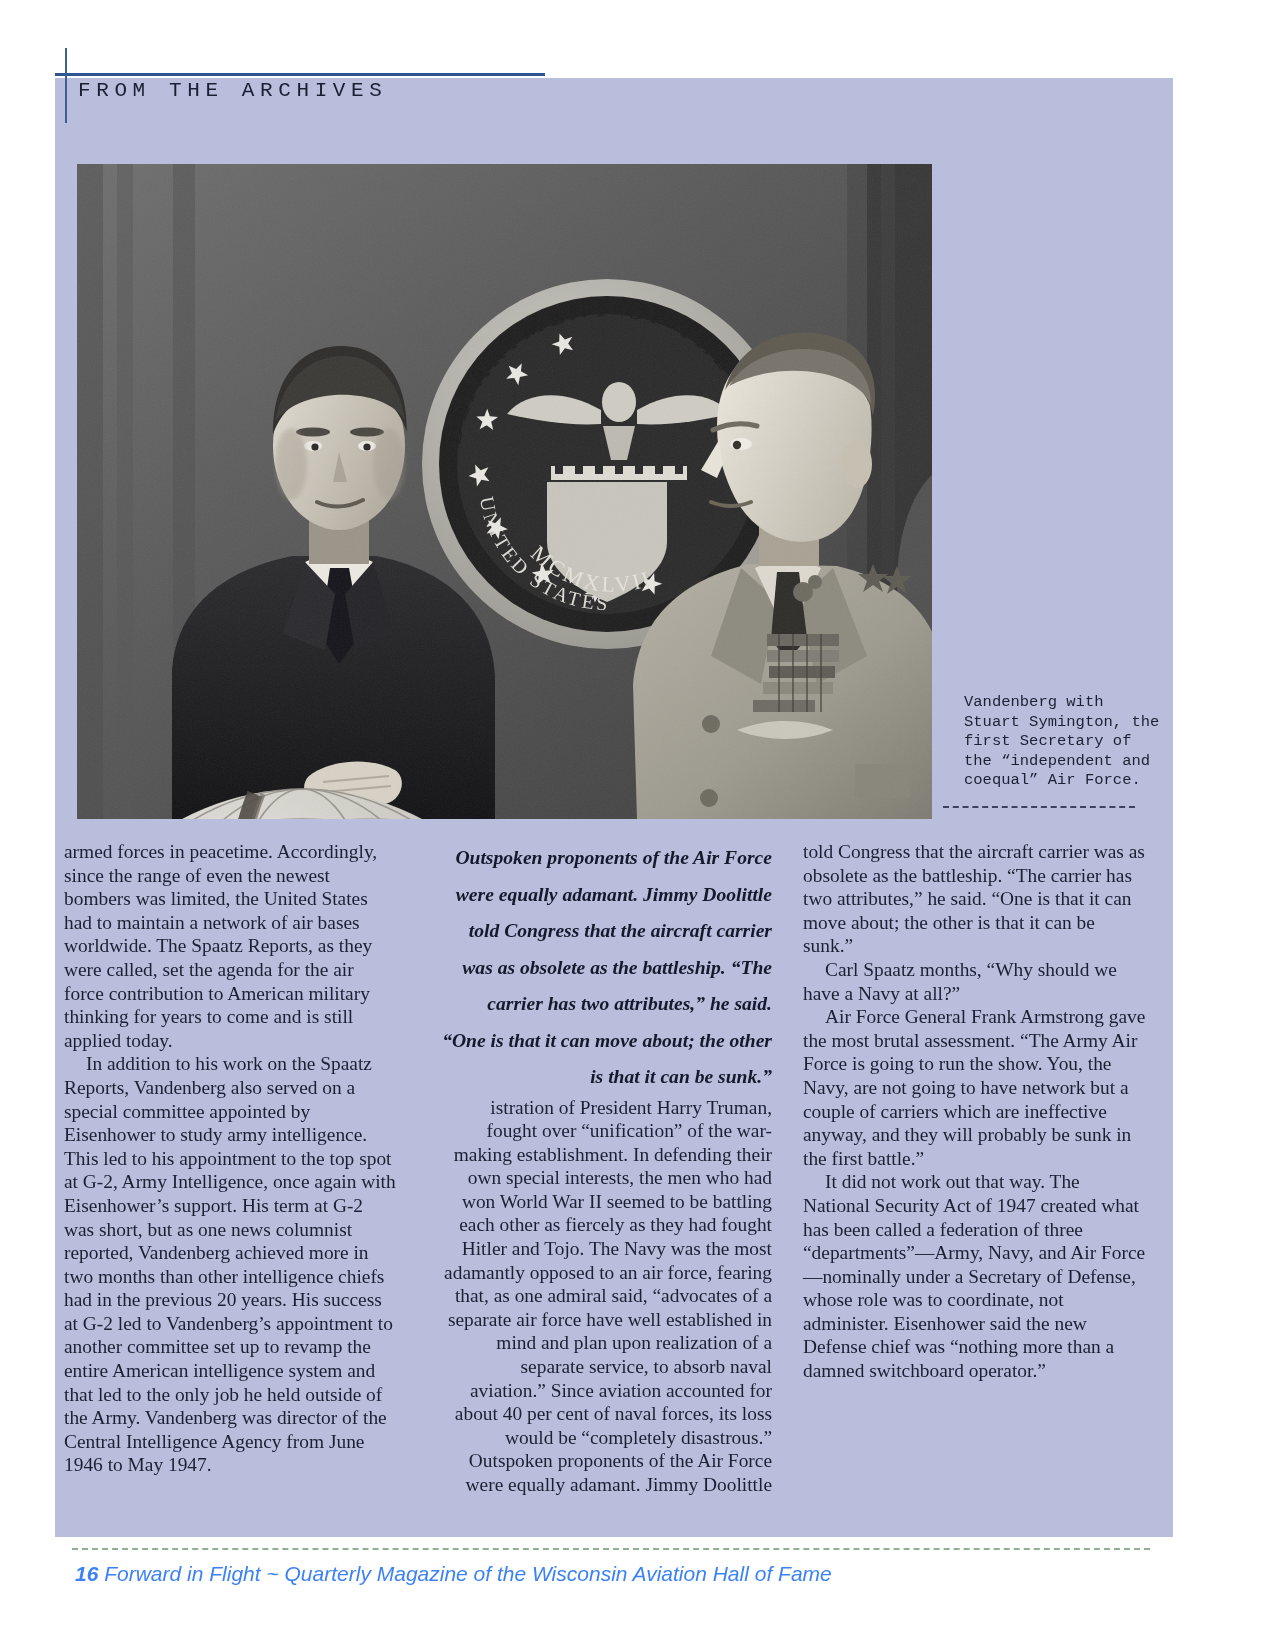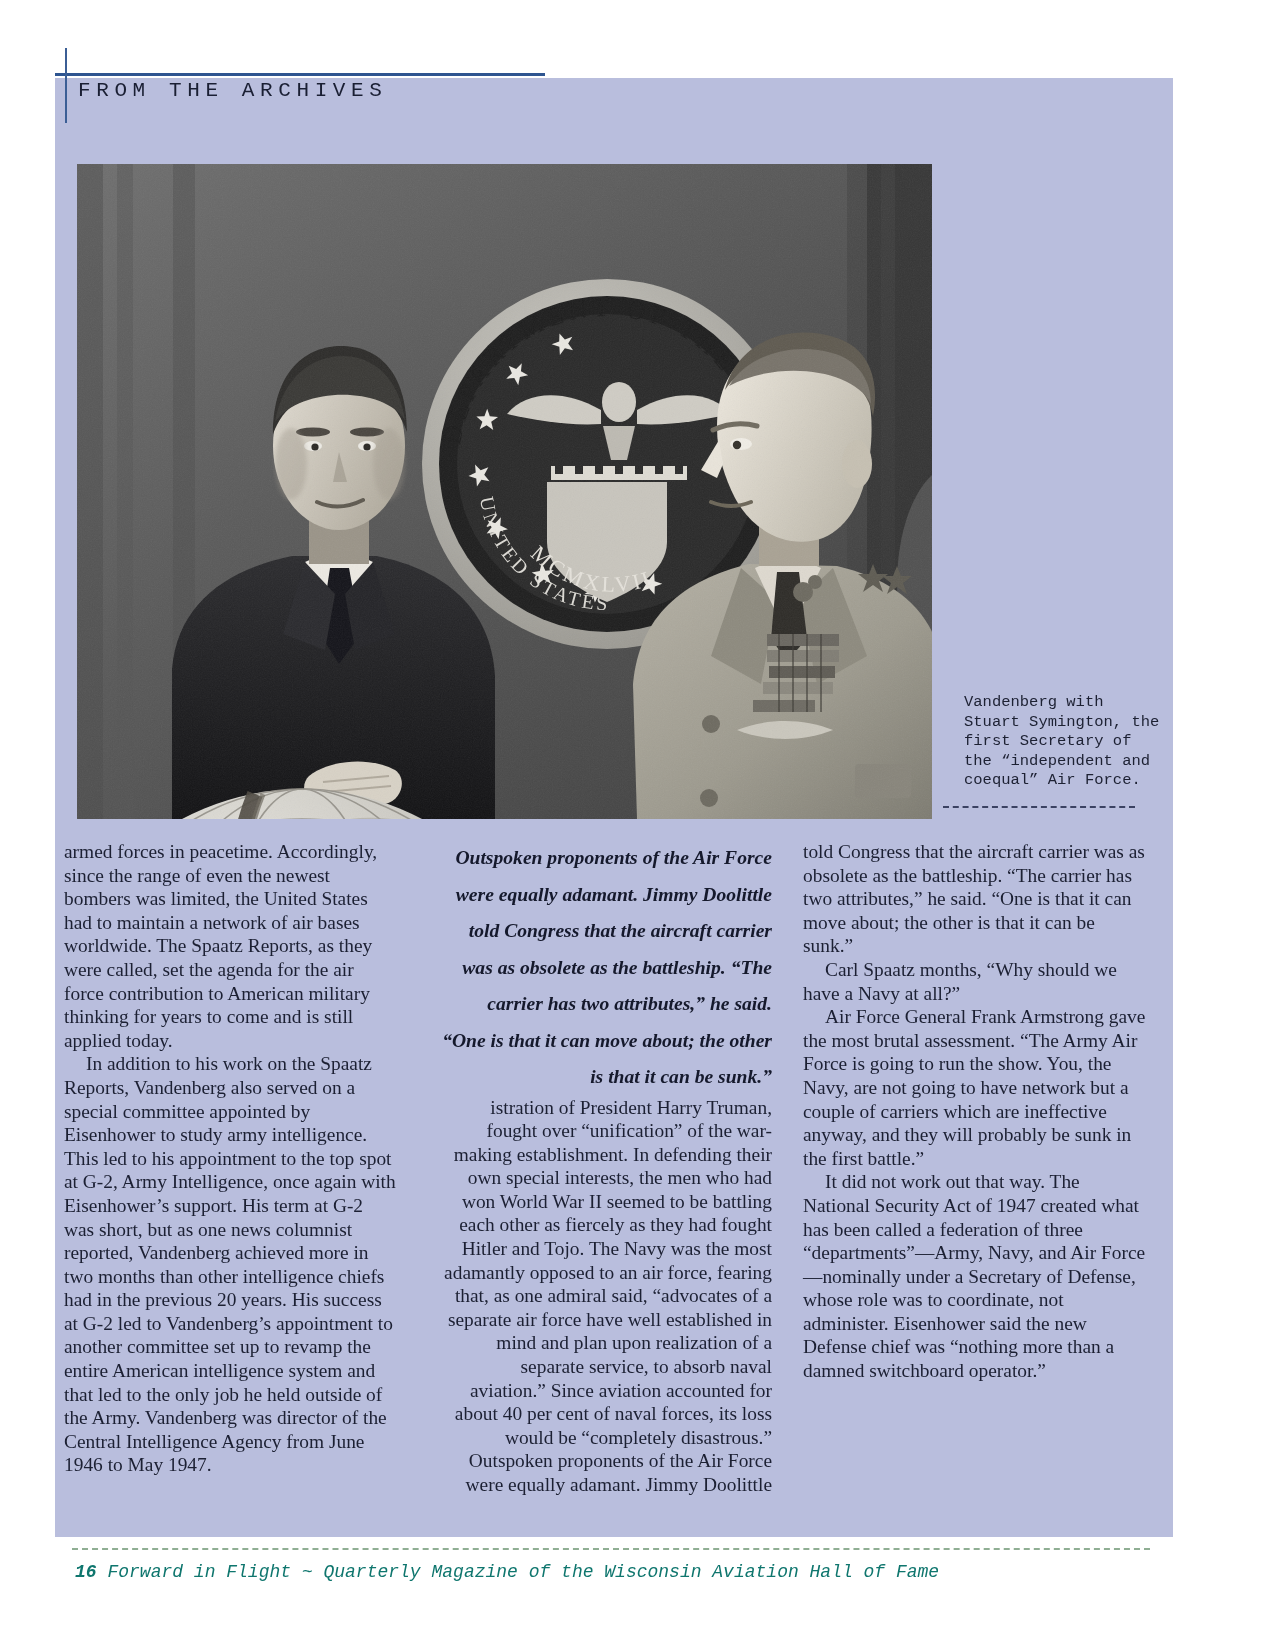--- a/index.html
+++ b/index.html
@@ -154,23 +154,23 @@
     left: 72px;
     top: 1548px;
     width: 1078px;
     height: 0;
     border-top: 2px dashed #8fae93;
   }
   .footer {
     position: absolute;
     left: 75px;
     top: 1562px;
-    font-family: Liberation Mono, monospace;
-    font-size: 18px;
-    color: #0f766e;
+    font-family: Liberation Sans, sans-serif;
+    font-size: 21px;
+    color: #3b82f6;
     white-space: nowrap;
   }
   .footer .pg {
     font-weight: bold;
     font-style: italic;
   }
   .footer .ft {
     font-style: italic;
   }
 </style>

